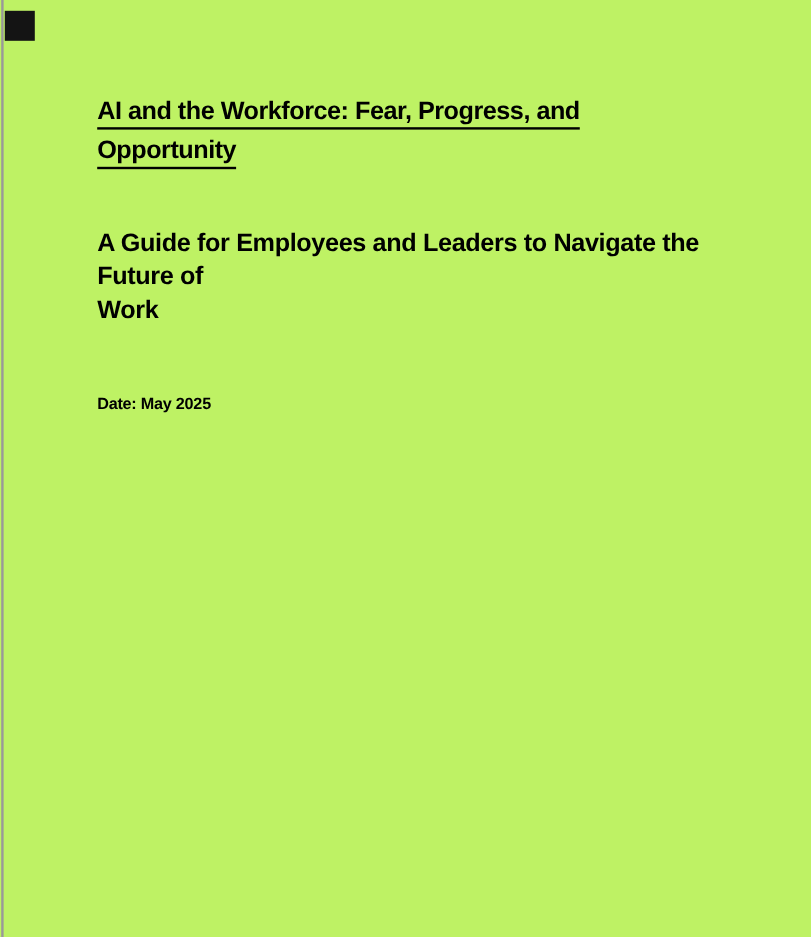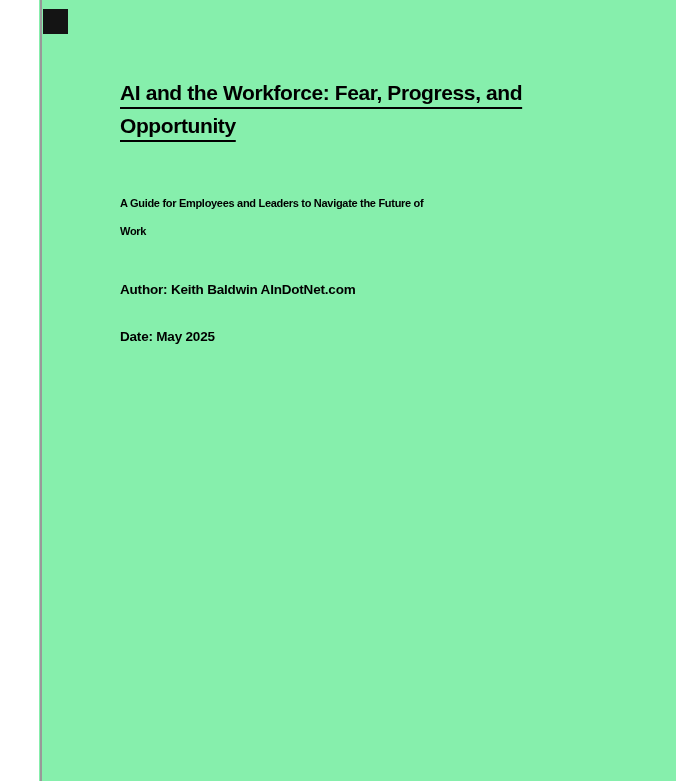--- a/index.html
+++ b/index.html
@@ -11,22 +11,21 @@
     height: 781px;
     background: #ffffff;
     position: relative;
     overflow: hidden;
     font-family: "Liberation Sans", sans-serif;
     color: #000000;
   }
   .page {
     position: absolute;
     inset: 0;
-    background: #86efac;
-    margin-left: 39px;
+    background: #bef264;
   }
   .edge-line {
     position: absolute;
     left: 1px;
     top: 0;
     width: 1.6px;
     height: 100%;
     background: #999999;
   }
   .corner-block {
@@ -59,21 +58,21 @@
     text-decoration-thickness: 2px;
     text-underline-offset: 7px;
     color: #000000;
   }
   .subtitle {
     position: absolute;
     left: 81px;
     top: 189px;
     margin: 0;
     max-width: 560px;
-    font-size: 11px;
+    font-size: 21px;
     line-height: 28px;
     font-weight: bold;
     letter-spacing: -0.3px;
     white-space: pre-line;
     color: #000000;
   }
   .author-line {
     position: absolute;
     left: 81px;
     top: 282px;
@@ -98,16 +97,15 @@
 <body>
 
 <div class="page">
   <div class="edge-line"></div>
   <div class="corner-block"></div>
   <main class="content">
     <h1 class="title">AI and the Workforce: Fear, Progress, and
 Opportunity</h1>
     <h2 class="subtitle">A Guide for Employees and Leaders to Navigate the Future of
 Work</h2>
-    <p class="author-line">Author: Keith Baldwin AInDotNet.com</p>
     <p class="date-line">Date: May 2025</p>
   </main>
 </div>
 
 </body></html>

